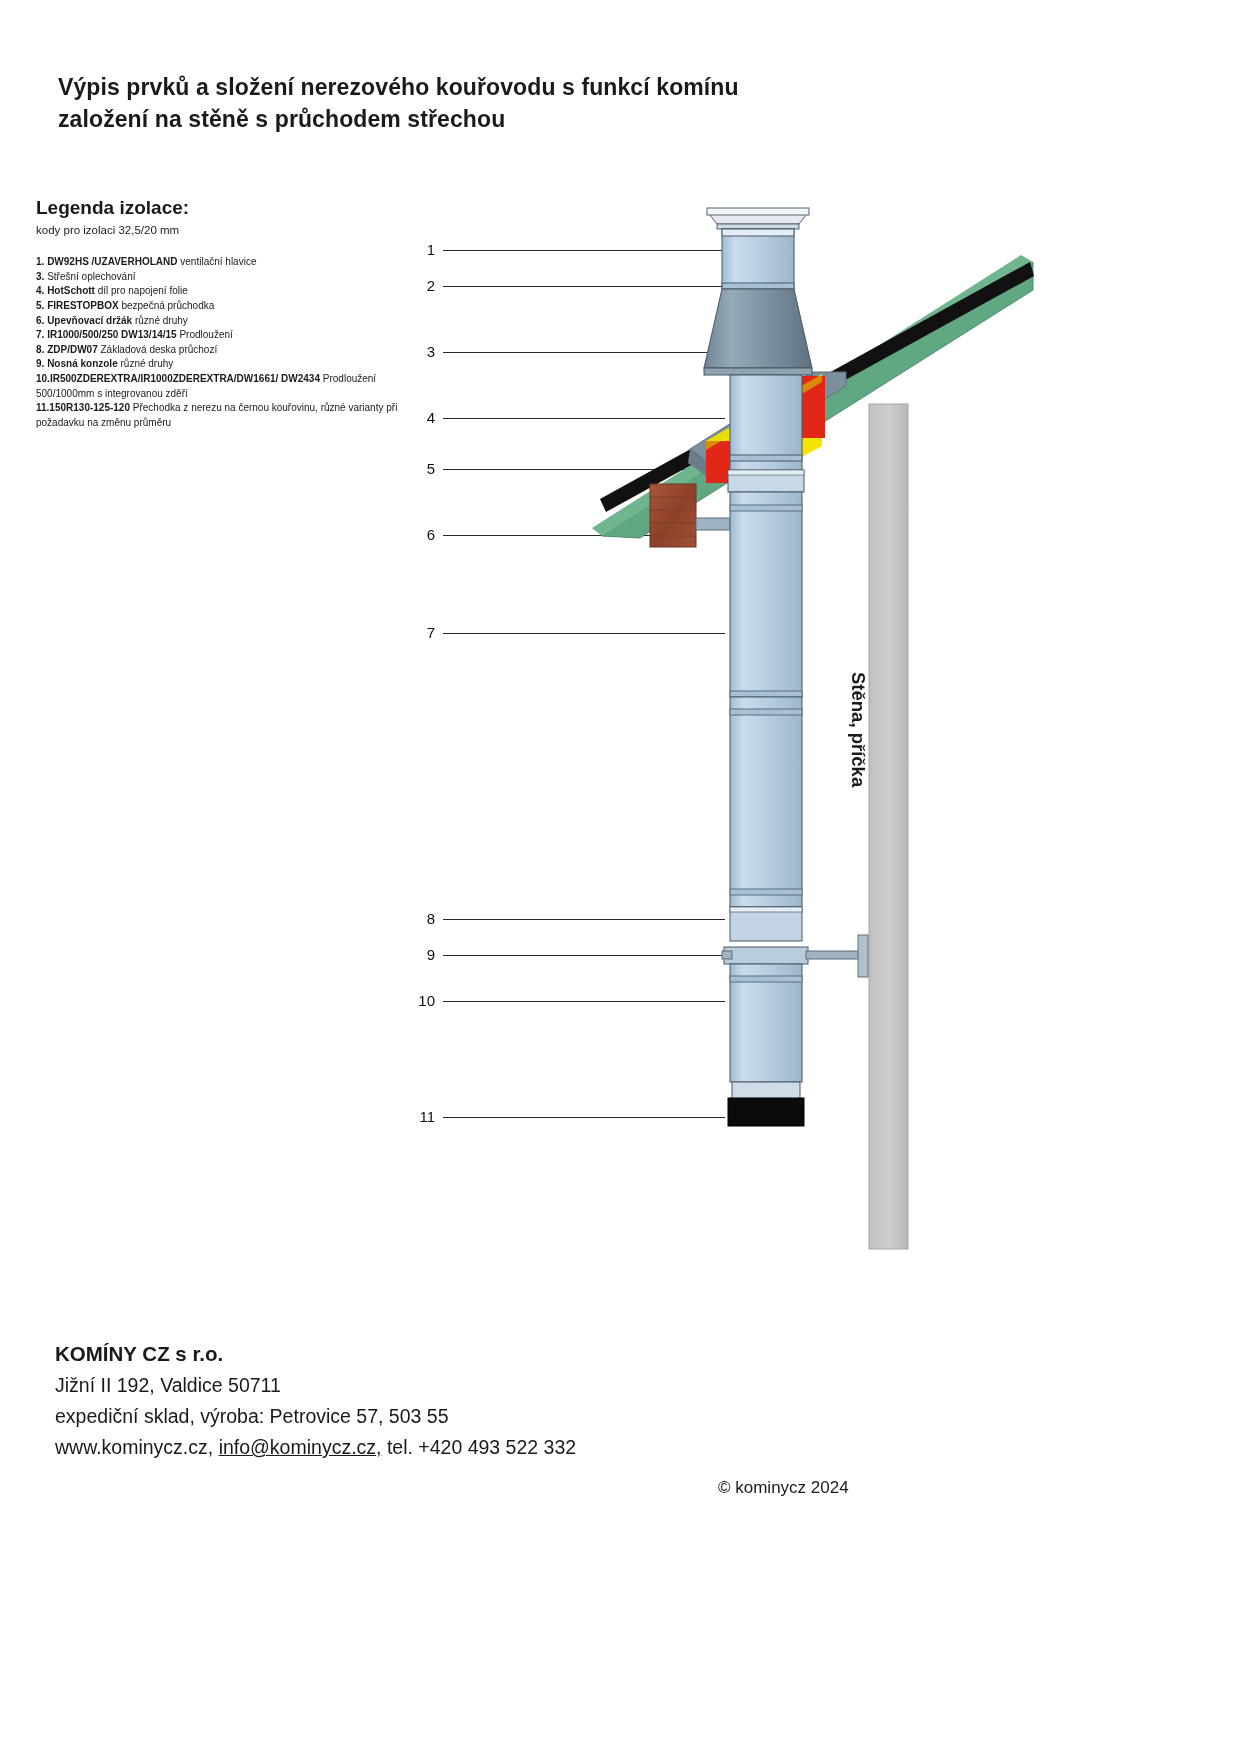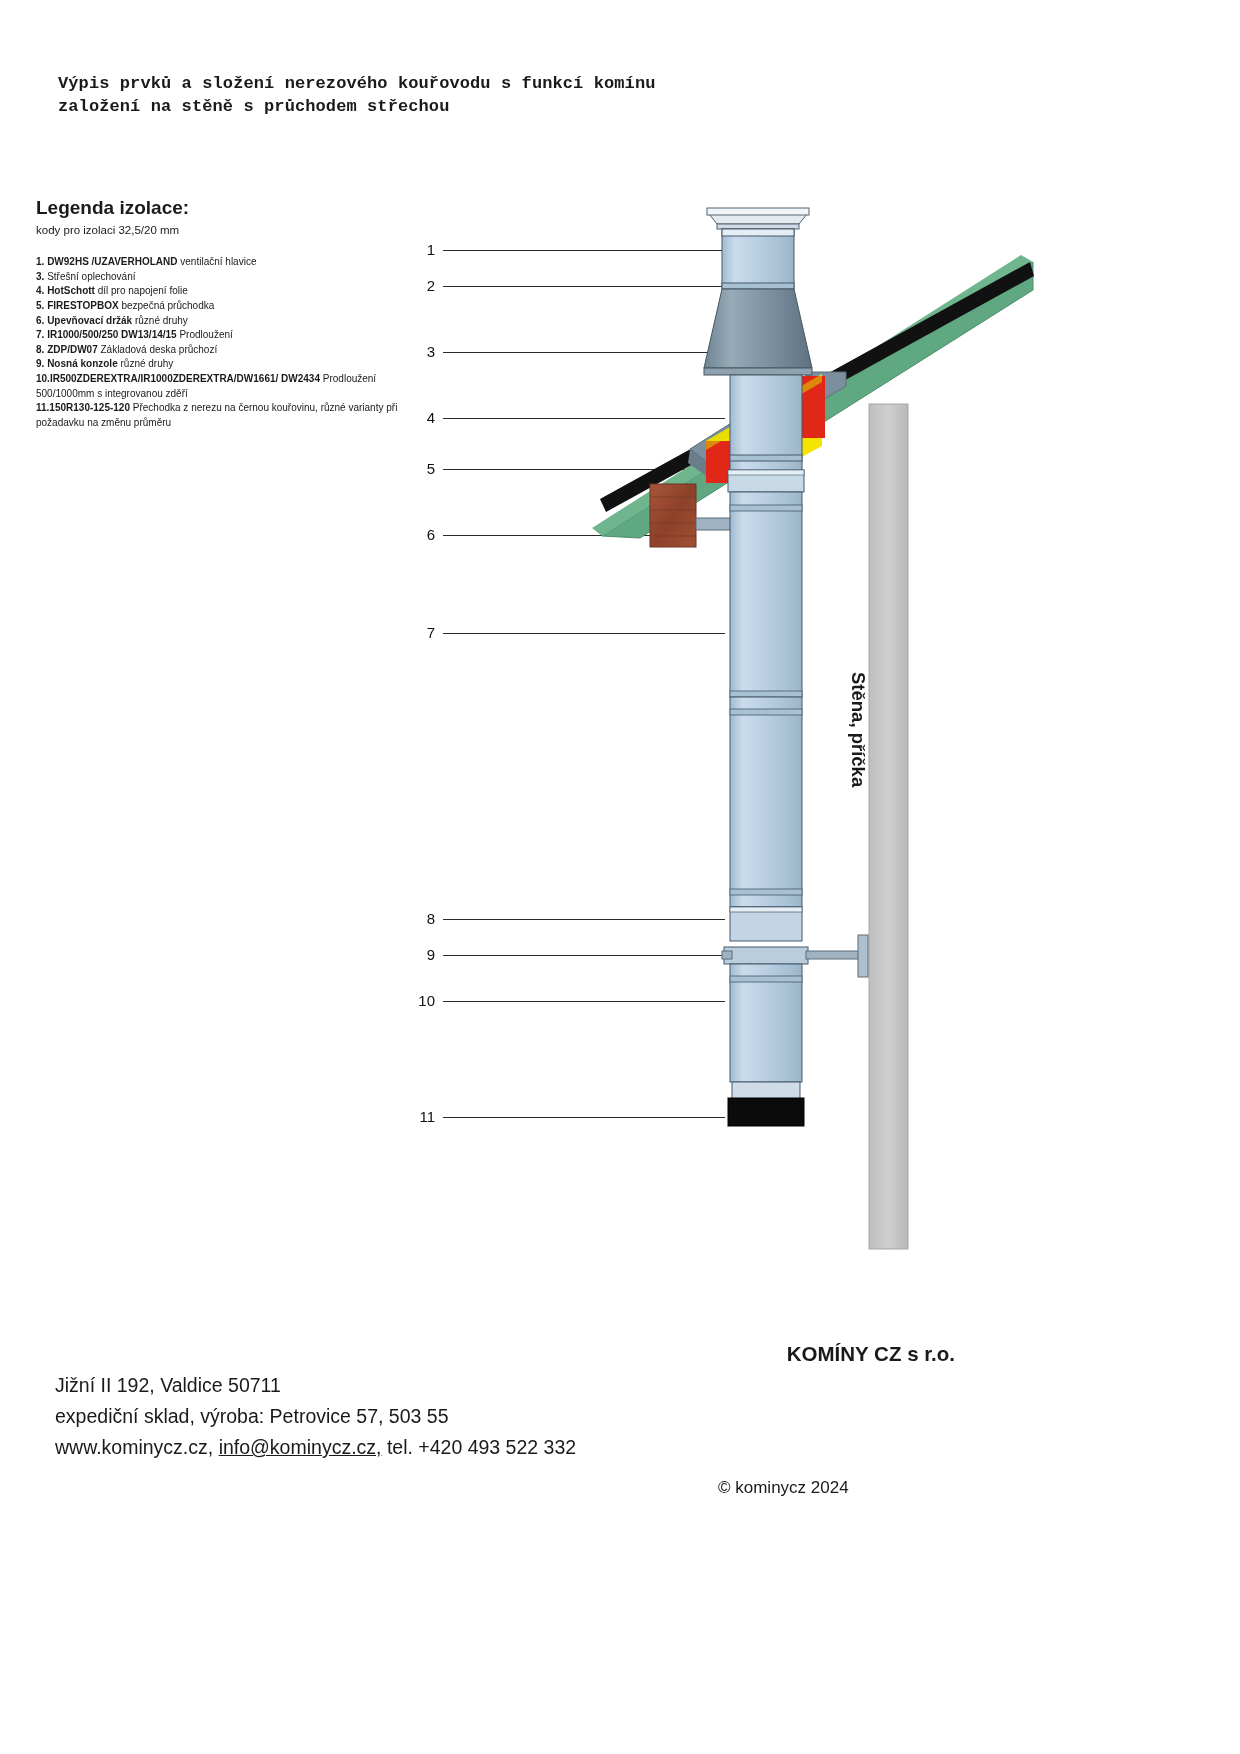--- a/index.html
+++ b/index.html
@@ -7,23 +7,22 @@
   body {
     width:1240px; height:1754px; position:relative;
     background:#ffffff;
     font-family:"Liberation Sans", sans-serif;
     color:#1a1a1a;
     overflow:hidden;
   }
   
   #title {
     position:absolute; left:58px; top:72px; width:760px;
-    font-size:17px; font-weight:bold; line-height:1.38;
+    font-size:23px; font-weight:bold; line-height:1.38;
     letter-spacing:0.1px;
-    font-family:Liberation Mono, monospace;
   }
   
   #legend-heading {
     position:absolute; left:36px; top:197px;
     font-size:19px; font-weight:bold;
   }
   #legend-sub {
     position:absolute; left:36px; top:224px;
     font-size:11.5px; font-weight:normal;
   }
@@ -56,21 +55,21 @@
     transform:rotate(90deg);
     transform-origin:0 0;
     white-space:nowrap;
   }
 
   
   #footer {
     position:absolute; left:55px; top:1338px; width:900px;
     font-size:19.5px; line-height:1.58;
   }
-  #footer .company { font-weight:bold; font-size:20.5px;text-align:right; }
+  #footer .company { font-weight:bold; font-size:20.5px; }
   #footer a { color:#1a1a1a; text-decoration:underline; }
   #copyright {
     position:absolute; left:718px; top:1478px;
     font-size:17px; font-weight:normal;
   }
 </style>
 </head>
 <body>
 
 <div id="title">

